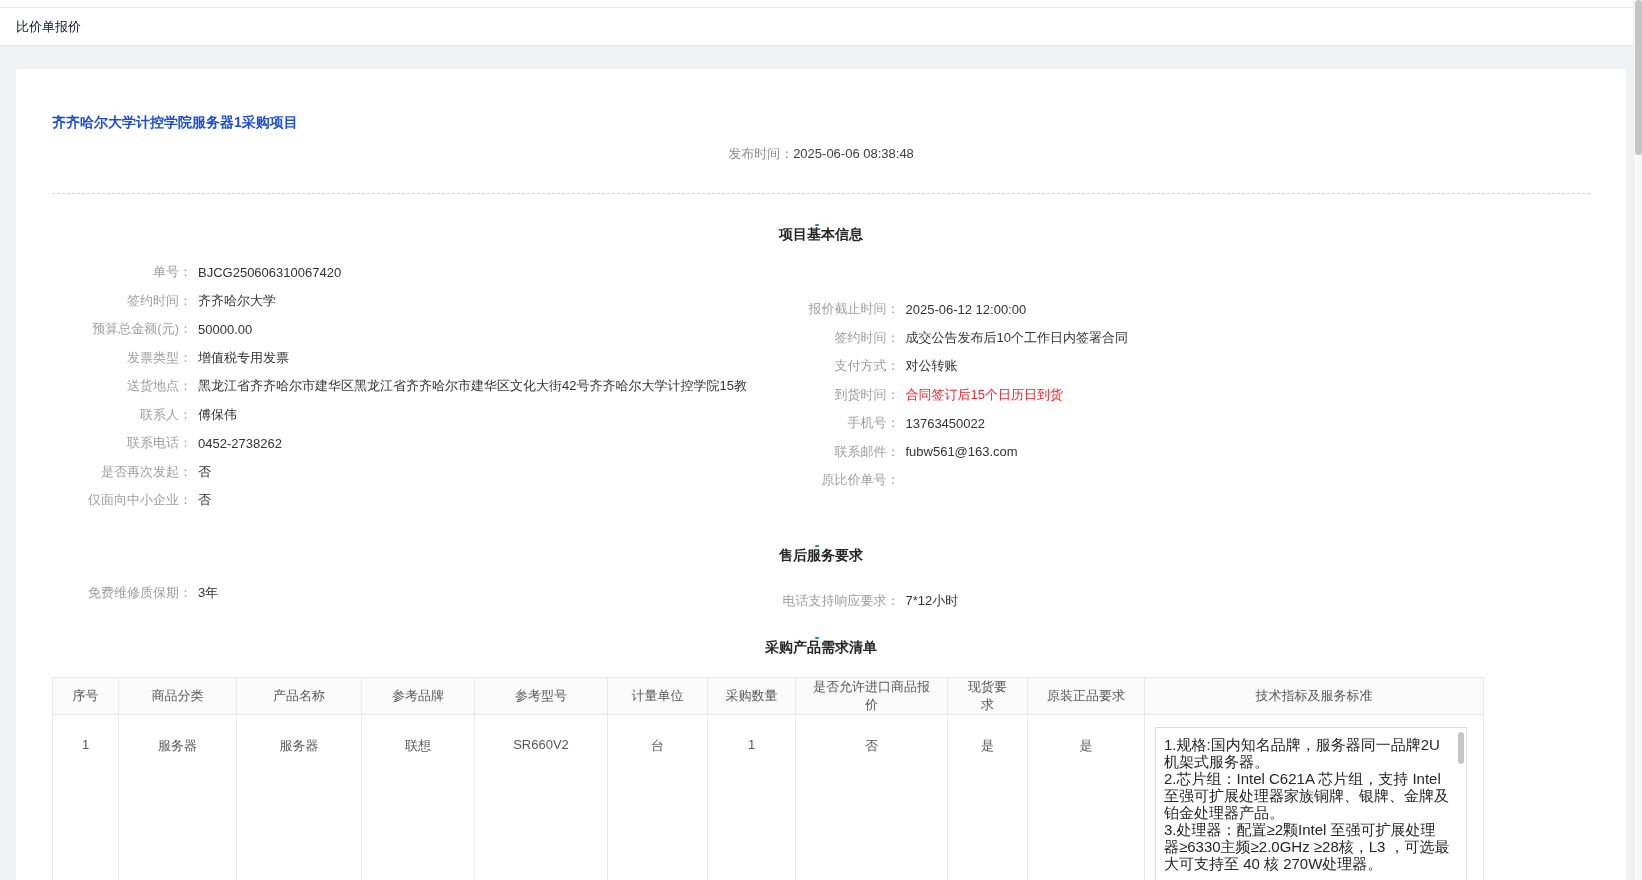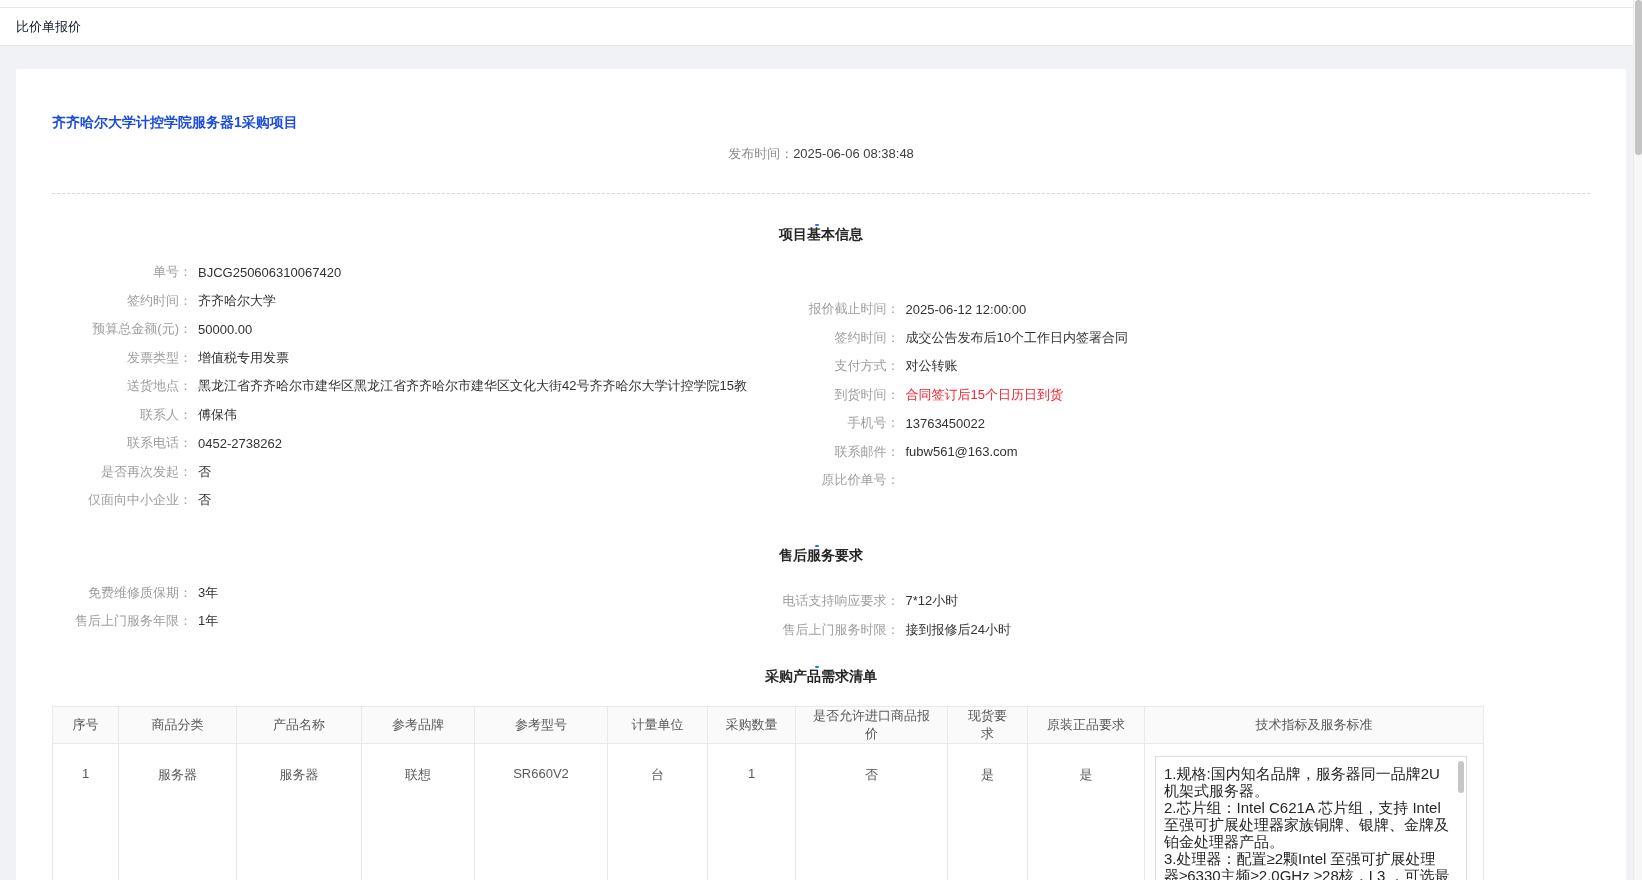--- a/index.html
+++ b/index.html
@@ -173,30 +173,20 @@
     </div>
     <div class="info-grid">
       <div class="irow">
         <div class="icell l">
             <span class="ilabel">免费维修质保期：</span>
             <span class="ivalue">3年</span>
           </div>
         <div class="icell r">
             <span class="ilabel">电话支持响应要求：</span>
             <span class="ivalue">7*12小时</span>
-          </div>
-      </div>
-      <div class="irow">
-        <div class="icell l">
-            <span class="ilabel">售后上门服务年限：</span>
-            <span class="ivalue">1年</span>
-          </div>
-        <div class="icell r">
-            <span class="ilabel">售后上门服务时限：</span>
-            <span class="ivalue">接到报修后24小时</span>
           </div>
       </div>
     </div>
 
     <div class="sec-title">
       <span class="sec-bar"></span>
       <span>采购产品需求清单</span>
     </div>
 
     <table class="prod">

